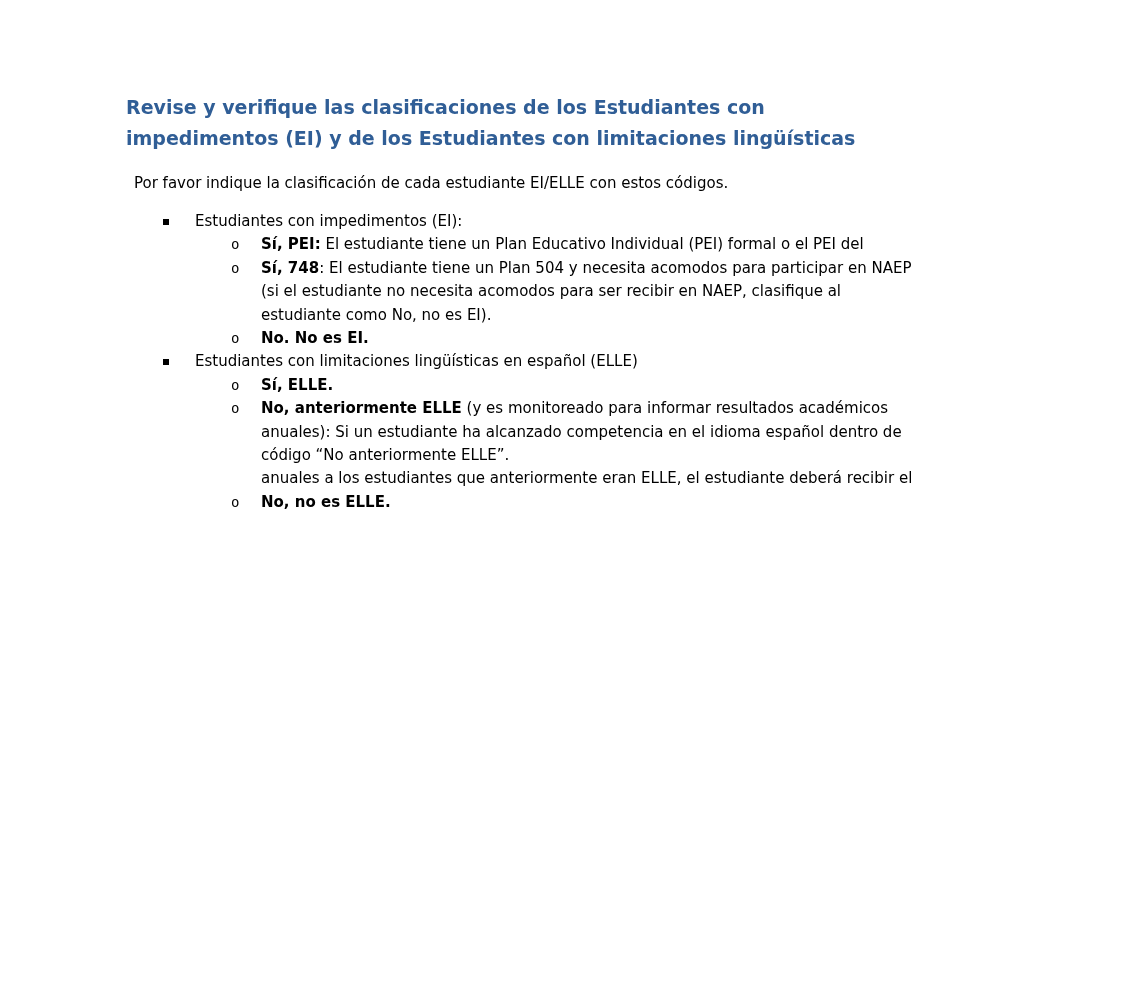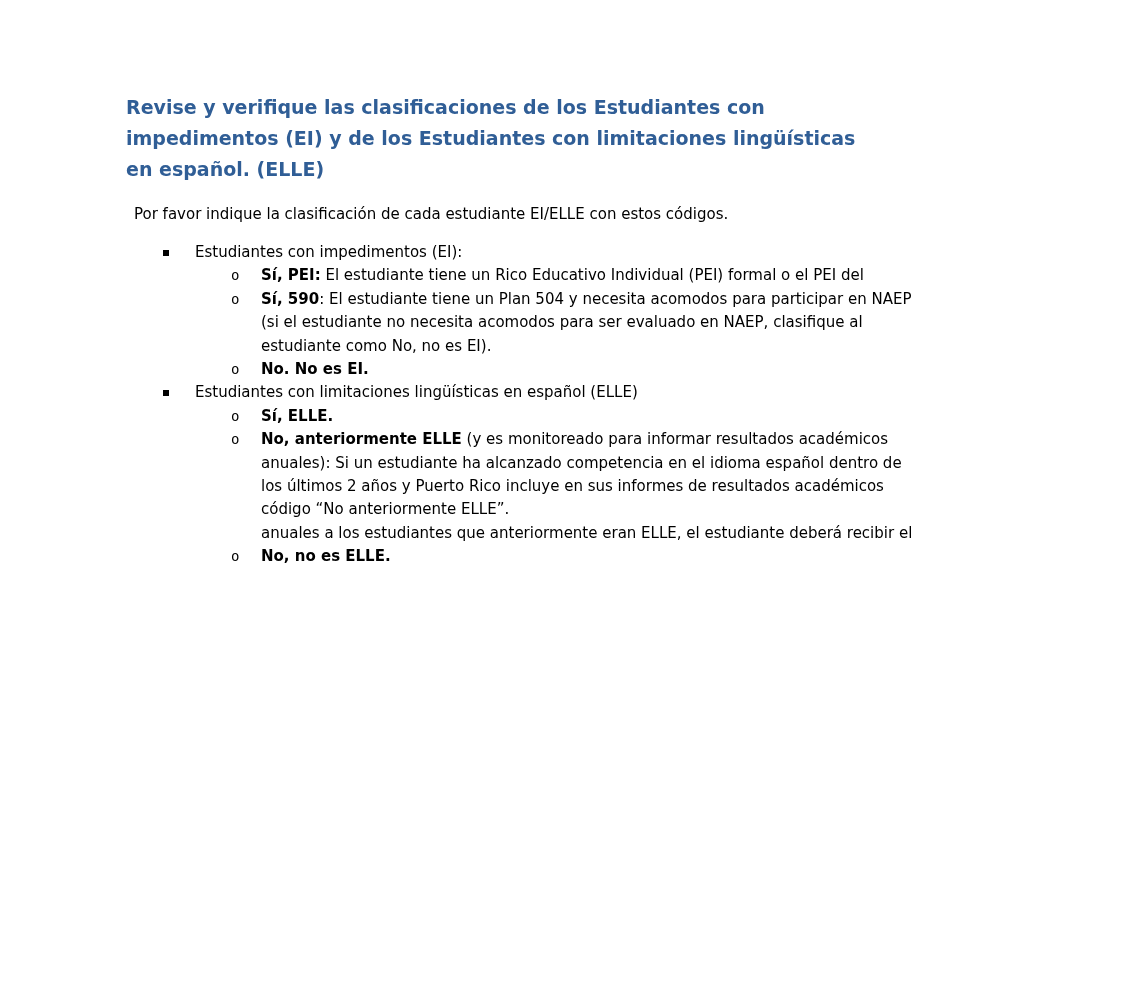--- a/index.html
+++ b/index.html
@@ -45,51 +45,49 @@
 </style>
 </head>
 <body>
 
 <div class="page">
   <div class="content">
 
     <h1 class="title" style="color: rgb(48, 94, 150);">
       <div>Revise y verifique las clasificaciones de los Estudiantes con</div>
       <div>impedimentos (EI) y de los Estudiantes con limitaciones lingüísticas</div>
-      <div>en español. (ELLE)</div>
     </h1>
 
     <p class="intro">Por favor indique la clasificación de cada estudiante EI/ELLE con estos códigos.</p>
 
     <div class="list">
         <div class="l1"><span class="sq"></span><span>Estudiantes con impedimentos (EI):</span></div>
         <div class="l2">
           <span class="cm">o</span>
-          <div class="line"><span class="b">Sí, PEI:</span><span> El estudiante tiene un Rico Educativo Individual (PEI) formal o el PEI del</span></div>
+          <div class="line"><span class="b">Sí, PEI:</span><span> El estudiante tiene un Plan Educativo Individual (PEI) formal o el PEI del</span></div>
         </div>
         <div class="l2">
           <span class="cm">o</span>
-          <div class="line"><span class="b">Sí, 590</span><span>: El estudiante tiene un Plan 504 y necesita acomodos para participar en NAEP</span></div>
-          <div class="line"><span>(si el estudiante no necesita acomodos para ser evaluado en NAEP, clasifique al</span></div>
+          <div class="line"><span class="b">Sí, 748</span><span>: El estudiante tiene un Plan 504 y necesita acomodos para participar en NAEP</span></div>
+          <div class="line"><span>(si el estudiante no necesita acomodos para ser recibir en NAEP, clasifique al</span></div>
           <div class="line"><span>estudiante como No, no es EI).</span></div>
         </div>
         <div class="l2">
           <span class="cm">o</span>
           <div class="line"><span class="b">No. No es EI.</span></div>
         </div>
         <div class="l1"><span class="sq"></span><span>Estudiantes con limitaciones lingüísticas en español (ELLE)</span></div>
         <div class="l2">
           <span class="cm">o</span>
           <div class="line"><span class="b">Sí, ELLE.</span></div>
         </div>
         <div class="l2">
           <span class="cm">o</span>
           <div class="line"><span class="b">No, anteriormente ELLE</span><span> (y es monitoreado para informar resultados académicos</span></div>
           <div class="line"><span>anuales): Si un estudiante ha alcanzado competencia en el idioma español dentro de</span></div>
-          <div class="line"><span>los últimos 2 años y Puerto Rico incluye en sus informes de resultados académicos</span></div>
           <div class="line"><span>código “No anteriormente ELLE”.</span></div>
           <div class="line"><span>anuales a los estudiantes que anteriormente eran ELLE, el estudiante deberá recibir el</span></div>
         </div>
         <div class="l2">
           <span class="cm">o</span>
           <div class="line"><span class="b">No, no es ELLE.</span></div>
         </div>
       </div>
 
   </div>

